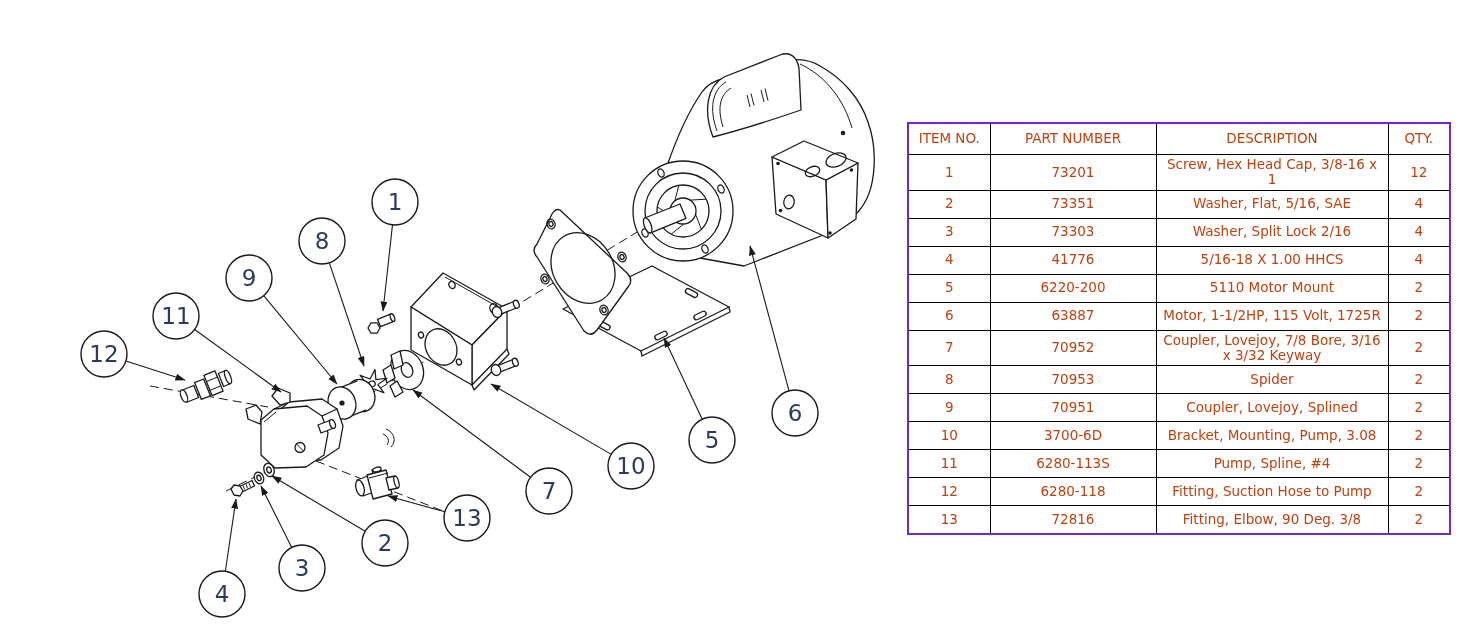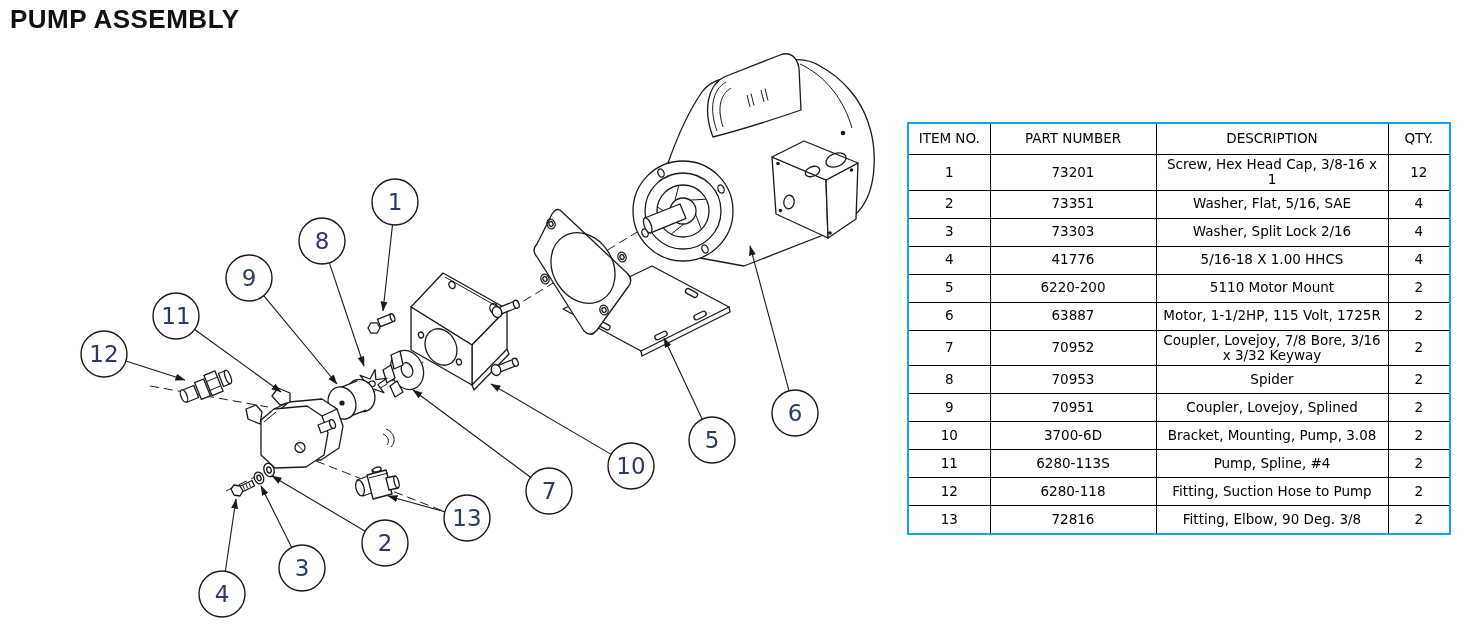--- a/index.html
+++ b/index.html
@@ -13,33 +13,32 @@
   .fw{fill:#fff;stroke:#1a1a1a;stroke-width:1.3;stroke-linejoin:round;}
   .thin{fill:none;stroke:#1a1a1a;stroke-width:1;}
   .dot{fill:#1a1a1a;stroke:none;}
   .dash{fill:none;stroke:#1a1a1a;stroke-width:1;stroke-dasharray:9 5;}
   .leader{stroke:#1a1a1a;stroke-width:1.1;}
   .balloon-circle{fill:#fff;stroke:#1a1a1a;stroke-width:1.4;}
   .balloon-num{font-family:"DejaVu Sans",sans-serif;font-size:23px;text-anchor:middle;}
   
   #table-wrap{position:absolute;left:907px;top:122px;}
   table.parts{border-collapse:collapse;table-layout:fixed;background:#fff;
-      font-family:"DejaVu Sans",sans-serif;font-size:13.5px;color:#000000;border:2px solid #0ea5e9;}
+      font-family:"DejaVu Sans",sans-serif;font-size:13.5px;color:#c2410c;border:2px solid #6d28d9;}
   table.parts th,table.parts td{border:1px solid #000;line-height:1.13;vertical-align:middle;
       overflow:hidden;}
   table.parts th{font-weight:normal;height:26px;padding:2px 2px;text-align:center;}
   td.c-item,td.c-part,td.c-qty{text-align:center;padding:2px 2px;height:23px;}
   td.c-desc{text-align:center;padding:2px 4px;}
 </style>
 </head>
 <body>
 
 <div id="stage">
 
-  <h1 id="page-title">PUMP ASSEMBLY</h1>
 
   <svg id="diagram" width="905" height="639" viewBox="0 0 905 639" xmlns="http://www.w3.org/2000/svg">
     <defs>
       <marker id="arrow" markerUnits="userSpaceOnUse" markerWidth="11" markerHeight="9" refX="9.5" refY="3.5" orient="auto">
         <path d="M0,0 L10,3.5 L0,7 Z" fill="#1a1a1a"></path>
       </marker>
     </defs>
 
     <g>
       <line class="dash" x1="308" y1="432" x2="652" y2="223"></line>

